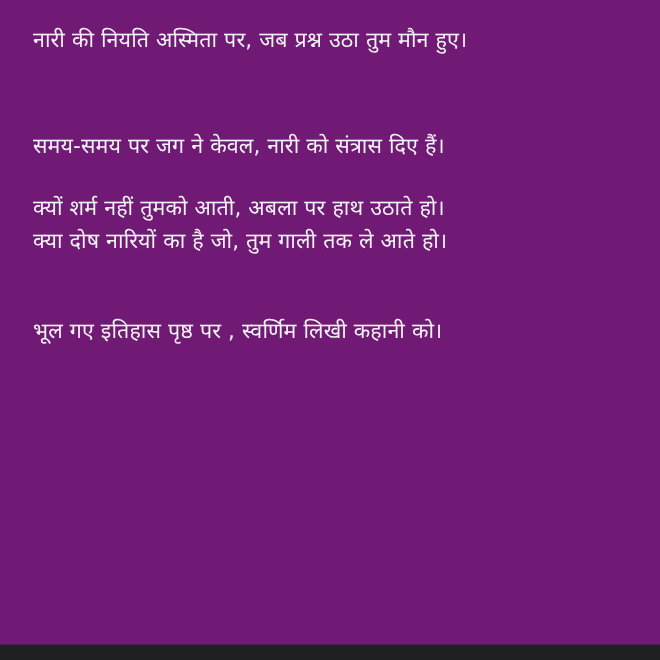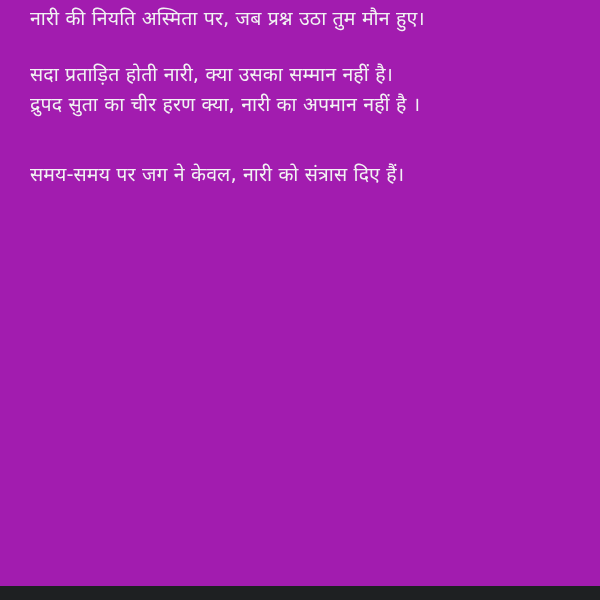--- a/index.html
+++ b/index.html
@@ -10,23 +10,23 @@
     width: 600px;
     height: 600px;
     background: #1e2022;
     font-family: "DejaVu Sans", "Liberation Sans", sans-serif;
     overflow: hidden;
   }
   .page {
     position: relative;
     width: 600px;
     height: 600px;
-    background: #a21caf;
+    background: #701a75;
     box-sizing: border-box;
-    padding: 4px 18px 0 30px;
+    padding: 22px 18px 0 30px;
   }
   .poem {
     display: block;
   }
   .stanza {
     margin: 0 0 0 0;
   }
   .line {
     color: #f2f3f3;
     font-size: 19.5px;
@@ -52,37 +52,40 @@
 
 <div class="page">
   <div class="poem">
 
     <div class="stanza">
       <div class="line">नारी की नियति अस्मिता पर, जब प्रश्न उठा तुम मौन हुए।</div>
     </div>
 
     <div class="gap-sm"></div>
 
-    <div class="stanza">
-      <div class="line">सदा प्रताड़ित होती नारी, क्या उसका सम्मान नहीं है।</div>
-      <div class="line">द्रुपद सुता का चीर हरण क्या, नारी का अपमान नहीं है ।</div>
-    </div>
 
     <div class="gap-md"></div>
 
     <div class="stanza">
       <div class="line">समय-समय पर जग ने केवल, नारी को संत्रास दिए हैं।</div>
     </div>
 
     <div class="gap-lg"></div>
 
+    <div class="stanza">
+      <div class="line">क्यों शर्म नहीं तुमको आती, अबला पर हाथ उठाते हो।</div>
+      <div class="line">क्या दोष नारियों का है जो, तुम गाली तक ले आते हो।</div>
+    </div>
 
     <div class="gap-lg"></div>
 
     <div class="stanza">
     </div>
 
     <div class="gap-lg"></div>
 
+    <div class="stanza">
+      <div class="line">भूल गए इतिहास पृष्ठ पर , स्वर्णिम लिखी कहानी को।</div>
+    </div>
 
   </div>
   <div class="clip-bottom"></div>
 </div>
 
 </body></html>

